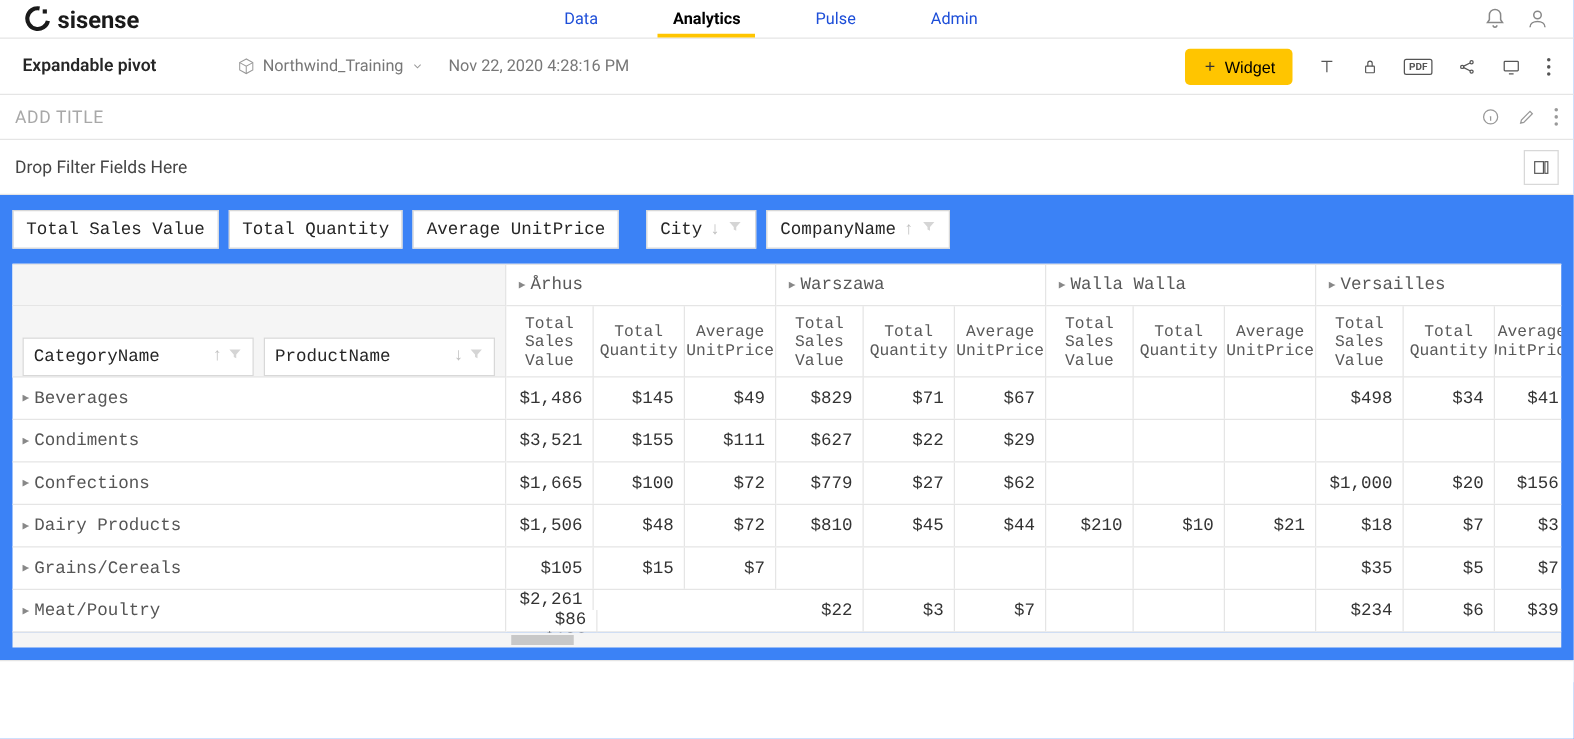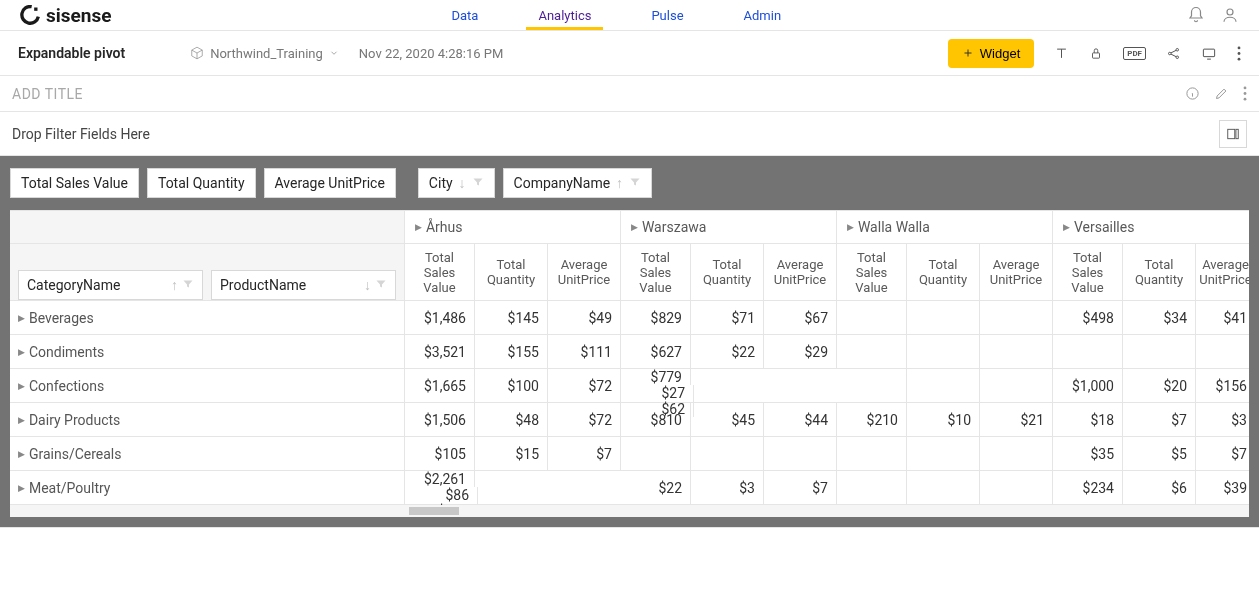--- a/index.html
+++ b/index.html
@@ -36,22 +36,22 @@
   }
   .nav-tab {
     color: #1d4ed8;
     cursor: pointer;
     position: relative;
     height: 100%;
     display: flex;
     align-items: center;
   }
   .nav-tab.active {
-    color: #4c1d95;
-    font-weight: 400;
+    color: #000000;
+    font-weight: 700;
   }
   .nav-tab.active::after {
     content: '';
     position: absolute;
     bottom: 0;
     left: -12px;
     right: -12px;
     height: 3px;
     background: #ffc500;
   }
@@ -151,23 +151,24 @@
     height: 28px;
     border: 1px solid #d8d8d8;
     display: flex;
     align-items: center;
     justify-content: center;
     color: #555;
   }
 
   
   .pivot-wrap {
-    background: #737373;
+    background: #3b82f6;
     padding: 12px 10px 10px 10px;
     overflow: hidden;
+    font-family: Liberation Mono, monospace;
   }
   .field-chips {
     display: flex;
     gap: 8px;
     margin-bottom: 12px;
   }
   .field-group { display: flex; gap: 8px; }
   .field-group.measures { margin-right: 14px; }
   .chip {
     background: #fff;
@@ -554,21 +555,21 @@
           <div class="data-row" style="width: 100%;">
             <div class="cell col-tsv">$829</div>
             <div class="cell col-tq">$71</div>
             <div class="cell col-aup">$67</div>
           </div>
           <div class="data-row" style="width: 100%;">
             <div class="cell col-tsv">$627</div>
             <div class="cell col-tq">$22</div>
             <div class="cell col-aup">$29</div>
           </div>
-          <div class="data-row" style="width: 100%; flex-direction: column;">
+          <div class="data-row" style="width: 100%;">
             <div class="cell col-tsv">$779</div>
             <div class="cell col-tq">$27</div>
             <div class="cell col-aup">$62</div>
           </div>
           <div class="data-row" style="width: 100%;">
             <div class="cell col-tsv">$810</div>
             <div class="cell col-tq">$45</div>
             <div class="cell col-aup">$44</div>
           </div>
           <div class="data-row" style="width: 100%;">

